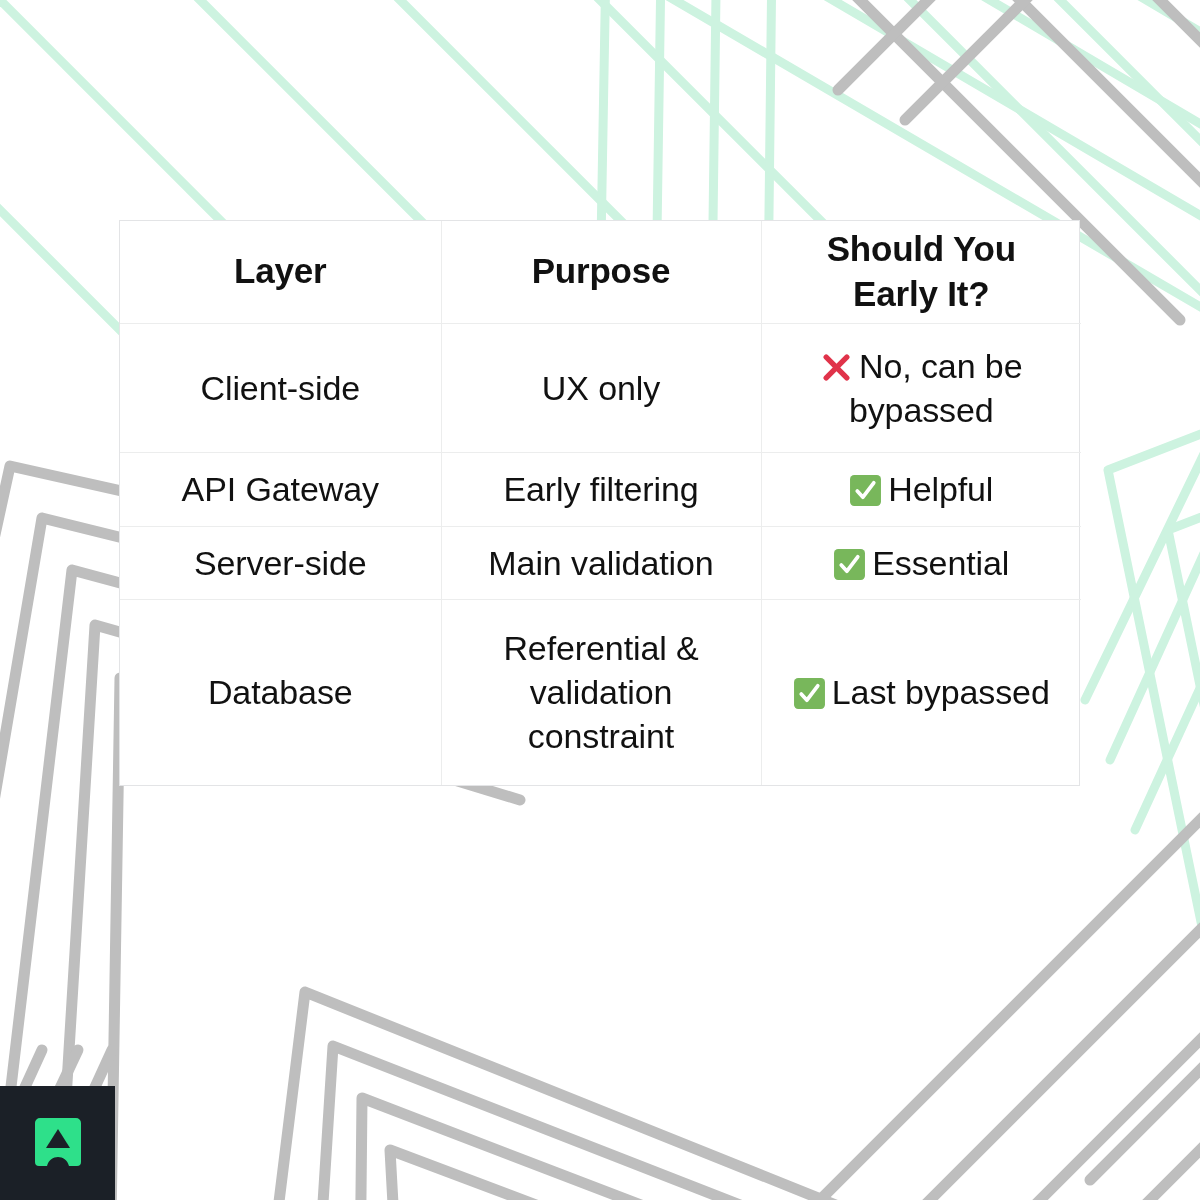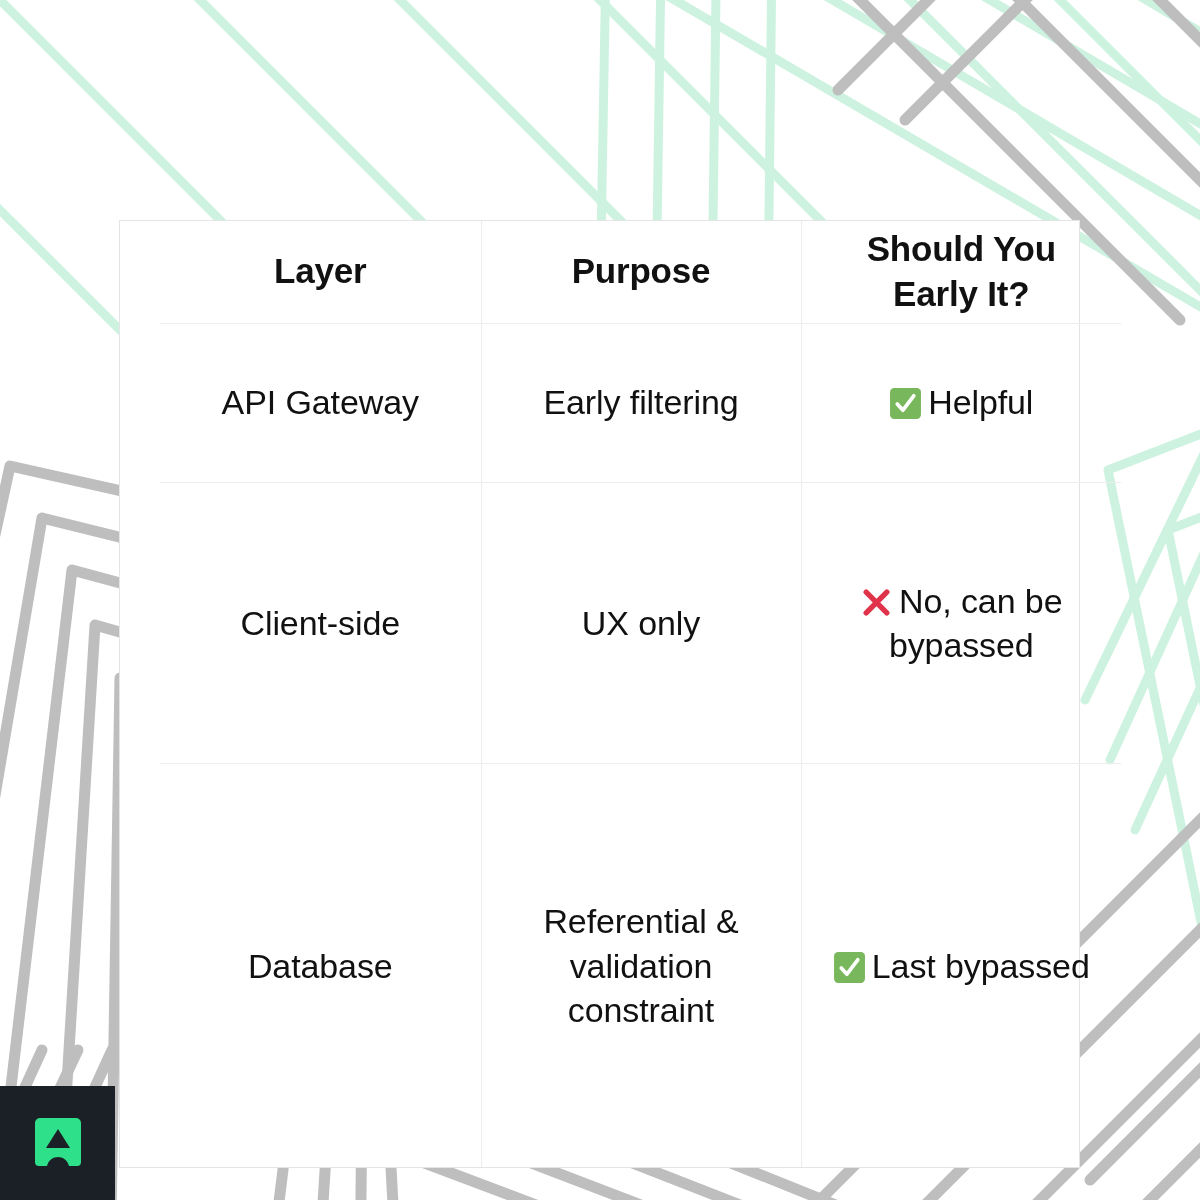--- a/index.html
+++ b/index.html
@@ -24,26 +24,25 @@
     height: 1200px;
     pointer-events: none;
   }
 
   
   #table-card {
     position: absolute;
     left: 119px;
     top: 220px;
     width: 961px;
-    height: 948px;
+    height: 566px;
     background: #ffffff;
     border: 1px solid #e3e4e6;
     box-sizing: border-box;
     z-index: 5;
-    padding-left: 40px;
   }
   table.layer-table {
     width: 100%;
     height: 100%;
     border-collapse: collapse;
     table-layout: fixed;
   }
   table.layer-table col.c1 { width: 321px; }
   table.layer-table col.c2 { width: 320px; }
   table.layer-table col.c3 { width: 320px; }
@@ -207,56 +206,72 @@
           </th>
           <th>
             <span class="hdr-l1">Should You</span>
             <span class="hdr-l2">Early It?</span>
           </th>
         </tr>
       </thead>
       <tbody>
 
         <tr>
-          <td>API Gateway</td>
-          <td>
-            <span class="cellline">Early filtering</span>
-          </td>
-          <td>
-            <span class="cellline">
-              <span class="mark">
-                <svg width="33" height="33" viewBox="0 0 32 32" xmlns="http://www.w3.org/2000/svg">
-                  <rect x="1" y="1" width="30" height="30" rx="4" fill="#78b75b"></rect>
-                  <path d="M 8 16.5 L 13.5 22.5 L 24 8.5" fill="none" stroke="#ffffff" stroke-width="3.6" stroke-linecap="round" stroke-linejoin="round"></path>
-                </svg>
-              </span><span>Helpful</span>
-            </span>
-          </td>
-        </tr>
-
-        <tr>
           <td>Client-side</td>
           <td>
             <span class="cellline">UX only</span>
           </td>
           <td>
             <span class="cellline">
               <span class="mark">
                 <svg width="33" height="33" viewBox="0 0 32 32" xmlns="http://www.w3.org/2000/svg">
                   <g stroke="#e0334a" stroke-width="5.2" stroke-linecap="round">
                     <line x1="6" y1="6" x2="26" y2="26"></line>
                     <line x1="26" y1="6" x2="6" y2="26"></line>
                   </g>
                 </svg>
               </span><span>No, can be</span>
             </span>
             <span class="cellline">bypassed</span>
           </td>
         </tr>
 
+        <tr>
+          <td>API Gateway</td>
+          <td>
+            <span class="cellline">Early filtering</span>
+          </td>
+          <td>
+            <span class="cellline">
+              <span class="mark">
+                <svg width="33" height="33" viewBox="0 0 32 32" xmlns="http://www.w3.org/2000/svg">
+                  <rect x="1" y="1" width="30" height="30" rx="4" fill="#78b75b"></rect>
+                  <path d="M 8 16.5 L 13.5 22.5 L 24 8.5" fill="none" stroke="#ffffff" stroke-width="3.6" stroke-linecap="round" stroke-linejoin="round"></path>
+                </svg>
+              </span><span>Helpful</span>
+            </span>
+          </td>
+        </tr>
+
+        <tr>
+          <td>Server-side</td>
+          <td>
+            <span class="cellline">Main validation</span>
+          </td>
+          <td>
+            <span class="cellline">
+              <span class="mark">
+                <svg width="33" height="33" viewBox="0 0 32 32" xmlns="http://www.w3.org/2000/svg">
+                  <rect x="1" y="1" width="30" height="30" rx="4" fill="#78b75b"></rect>
+                  <path d="M 8 16.5 L 13.5 22.5 L 24 8.5" fill="none" stroke="#ffffff" stroke-width="3.6" stroke-linecap="round" stroke-linejoin="round"></path>
+                </svg>
+              </span><span>Essential</span>
+            </span>
+          </td>
+        </tr>
 
         <tr>
           <td>Database</td>
           <td>
             <span class="cellline">Referential &amp;</span>
             <span class="cellline">validation</span>
             <span class="cellline">constraint</span>
           </td>
           <td>
             <span class="cellline">

